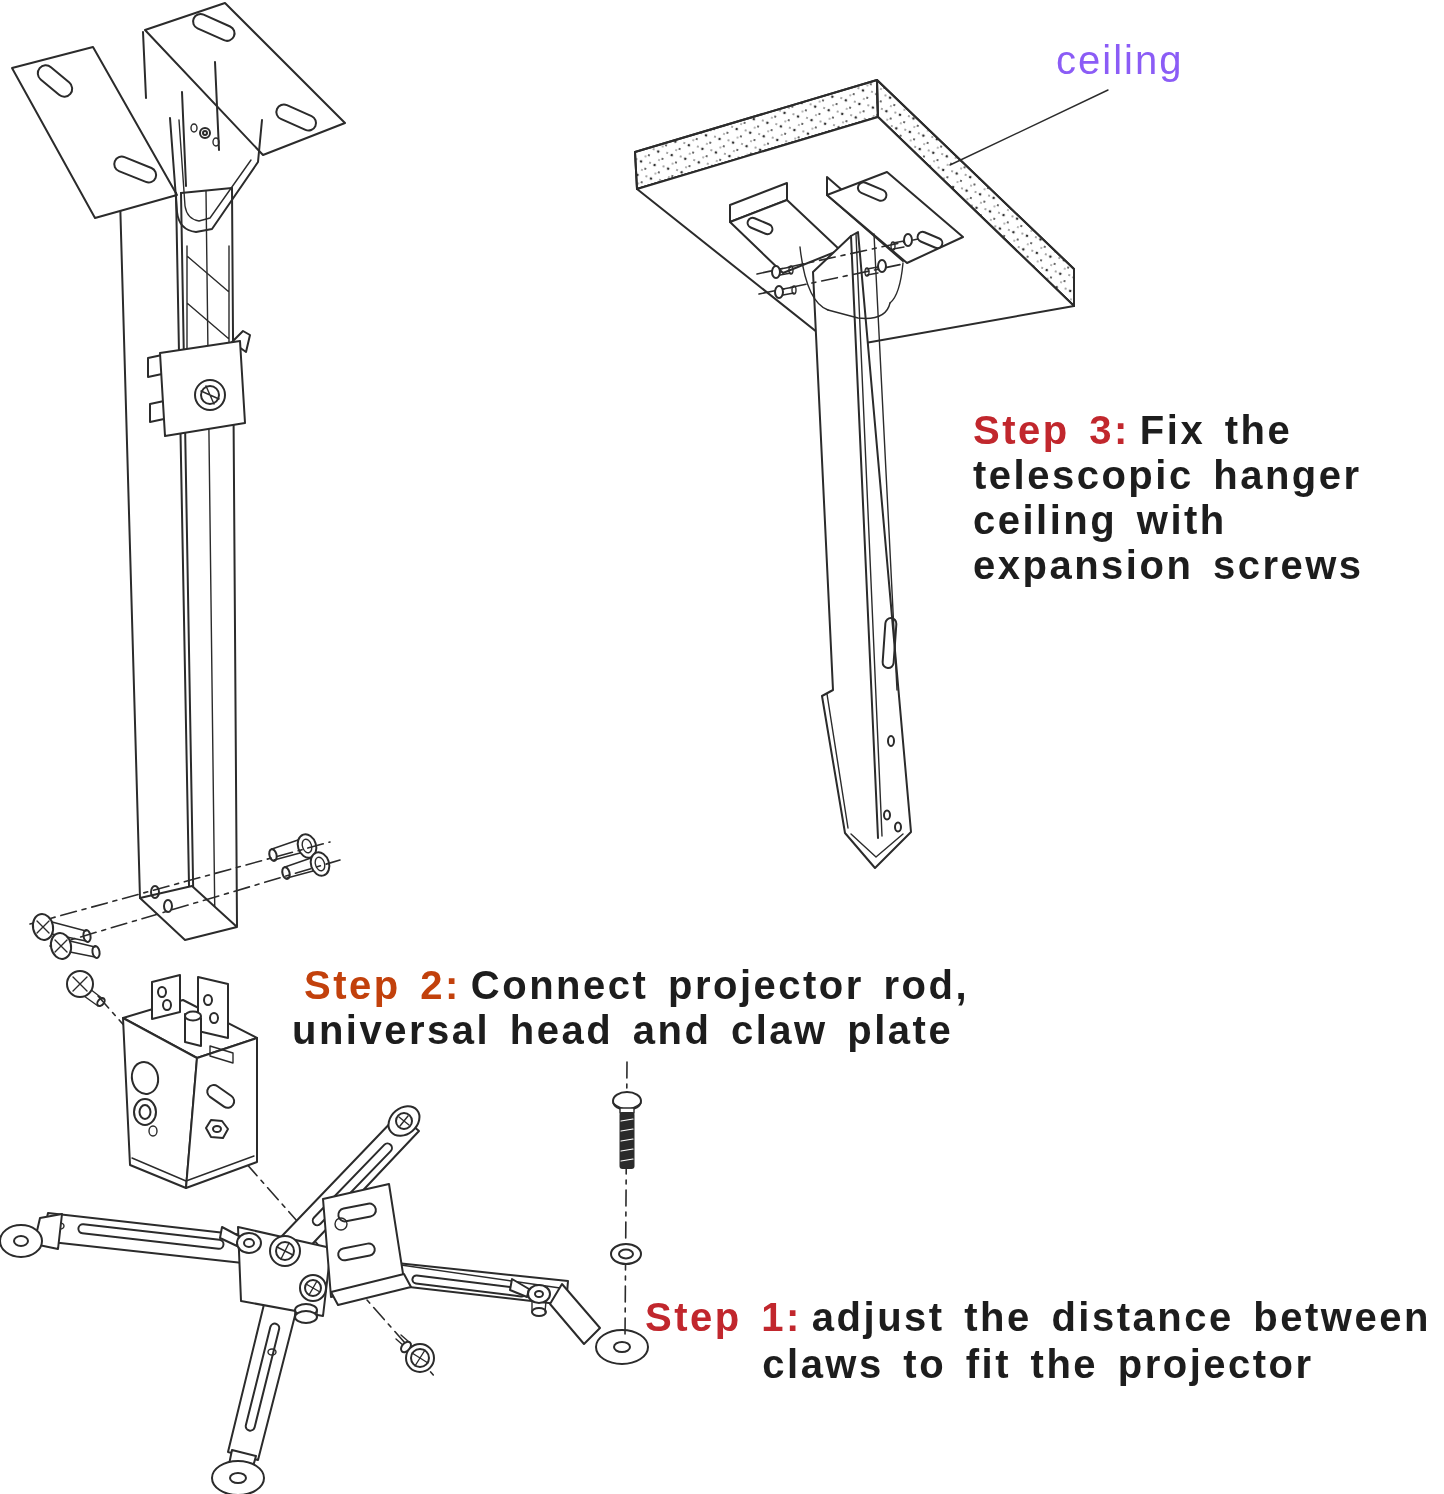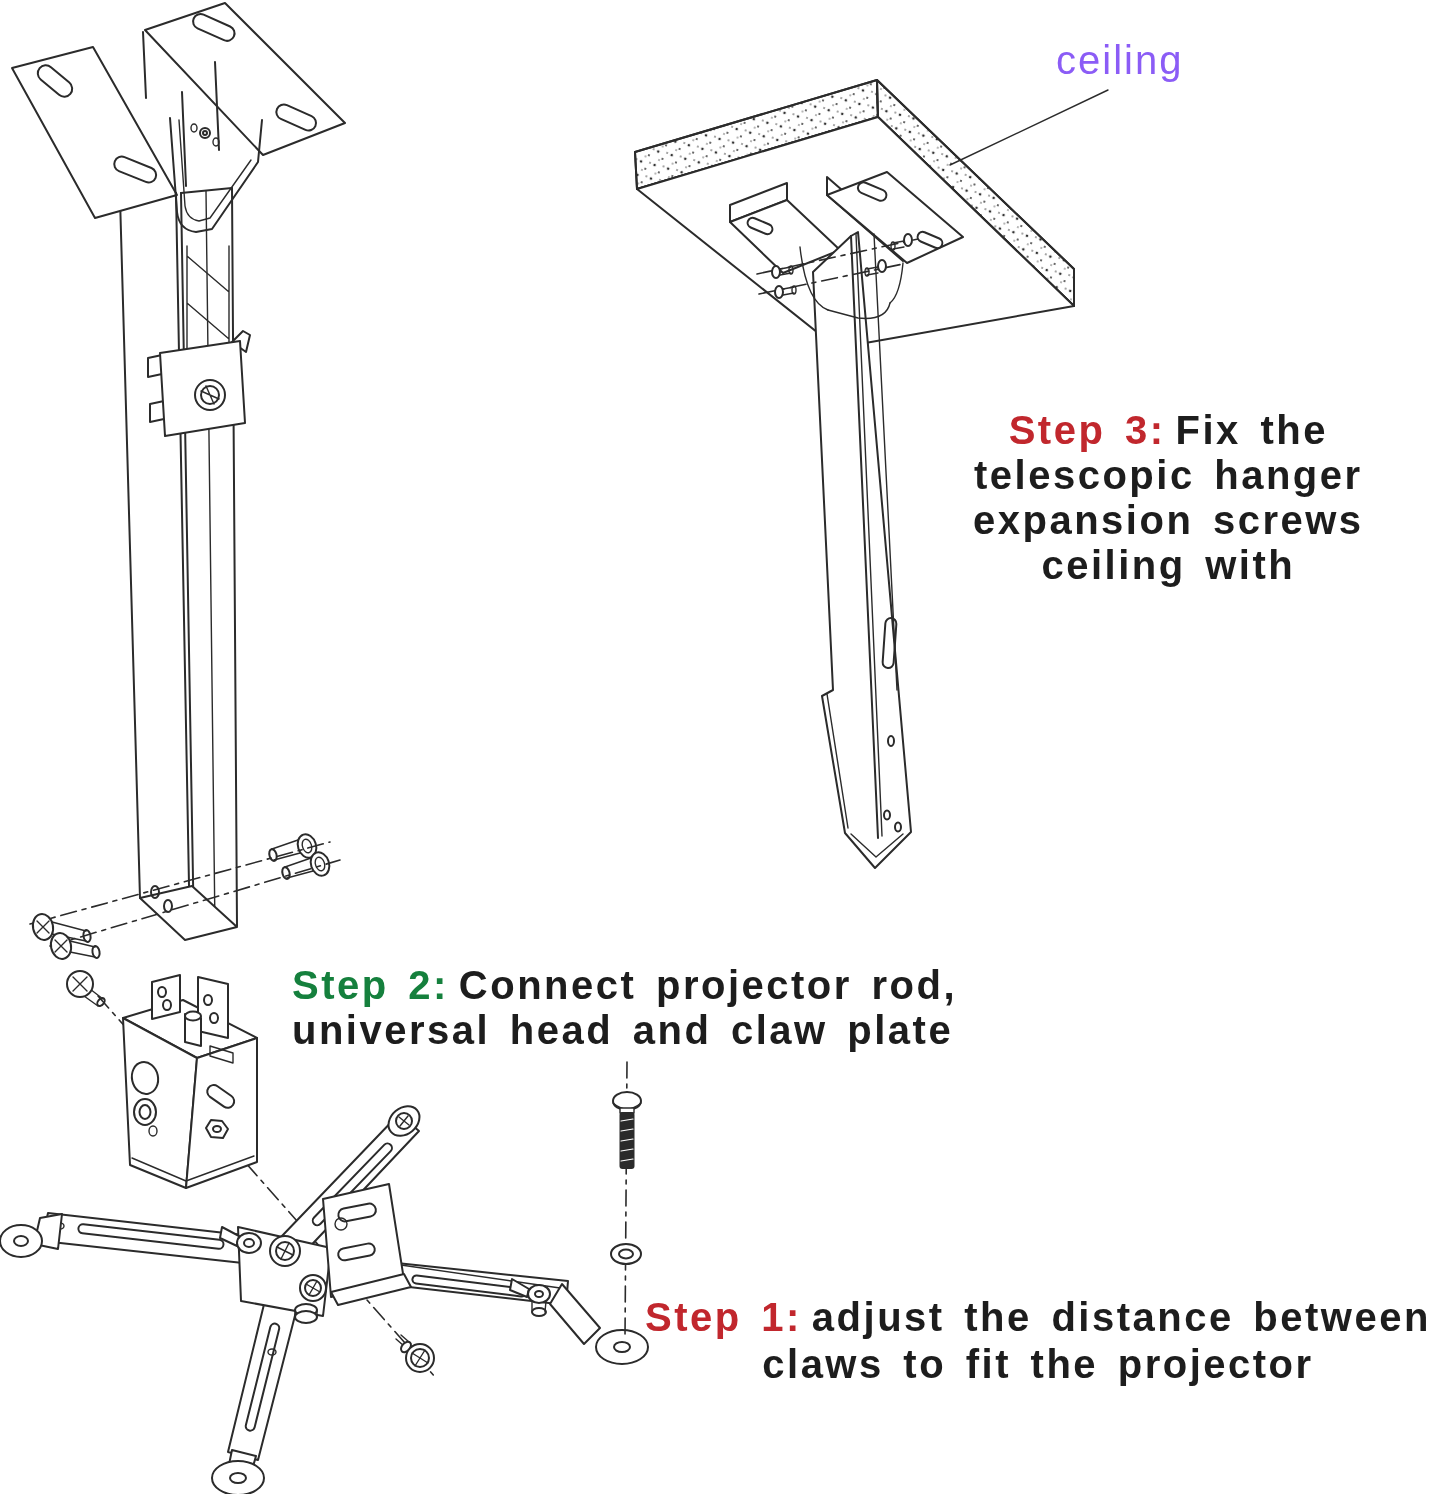--- a/index.html
+++ b/index.html
@@ -278,32 +278,32 @@
       <ellipse cx="893" cy="246" rx="2" ry="4" class="thin"></ellipse>
       <ellipse fill="#fff" cx="882" cy="266" rx="4" ry="6"></ellipse>
       <path d="M867,269 L878,267 M867,275 L878,273" class="thin"></path>
       <ellipse cx="867" cy="272" rx="2" ry="4" class="thin"></ellipse>
     </g>
   </g>
 </svg>
 
 <div class="label-text" style="left:1056px;top:38px;">ceiling</div>
 
-<div class="step" style="left:973px;top:408px;text-align:center;">
+<div class="step" style="left:973px;top:408px;">
   <div class="line">
     <span class="accent" style="color: rgb(193, 39, 45);">Step 3:</span><span>Fix the</span>
   </div>
   <div class="line">telescopic hanger</div>
+  <div class="line">ceiling with</div>
   <div class="line">expansion screws</div>
-  <div class="line">ceiling with</div>
 </div>
 
 <div class="step" style="left:292px;top:963px;">
   <div class="line">
-    <span class="accent" style="color: #15803d;">Step 2:</span><span>Connect projector rod,</span>
+    <span class="accent" style="color: #c2410c; margin-left: 12px;">Step 2:</span><span>Connect projector rod,</span>
   </div>
   <div class="line">universal head and claw plate</div>
 </div>
 
 <div class="step step1" style="left:645px;top:1294px;">
   <div class="line">
     <span class="accent" style="color: rgb(193, 39, 45);">Step 1:</span><span>adjust the distance between</span>
   </div>
   <div class="line">claws to fit the projector</div>
 </div>

